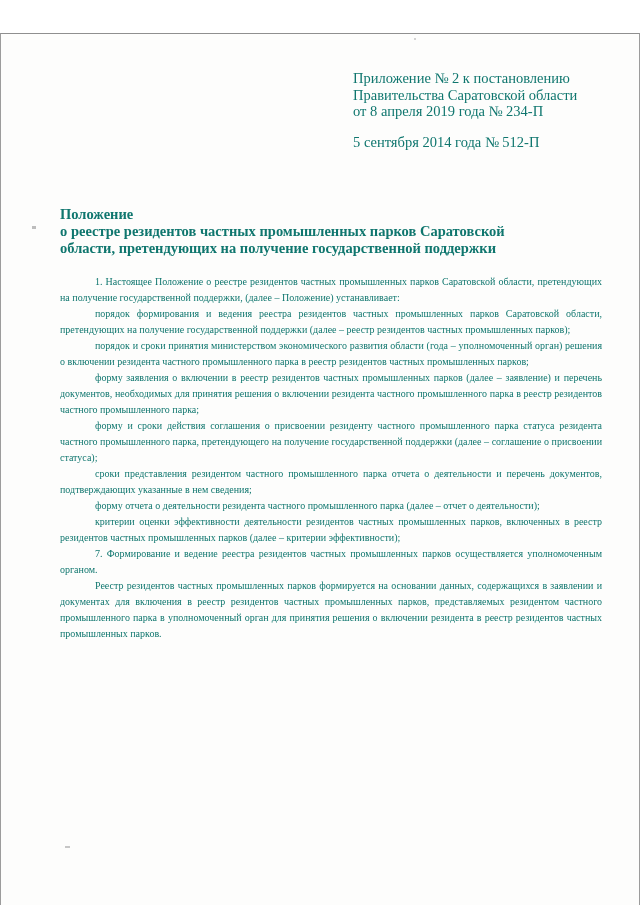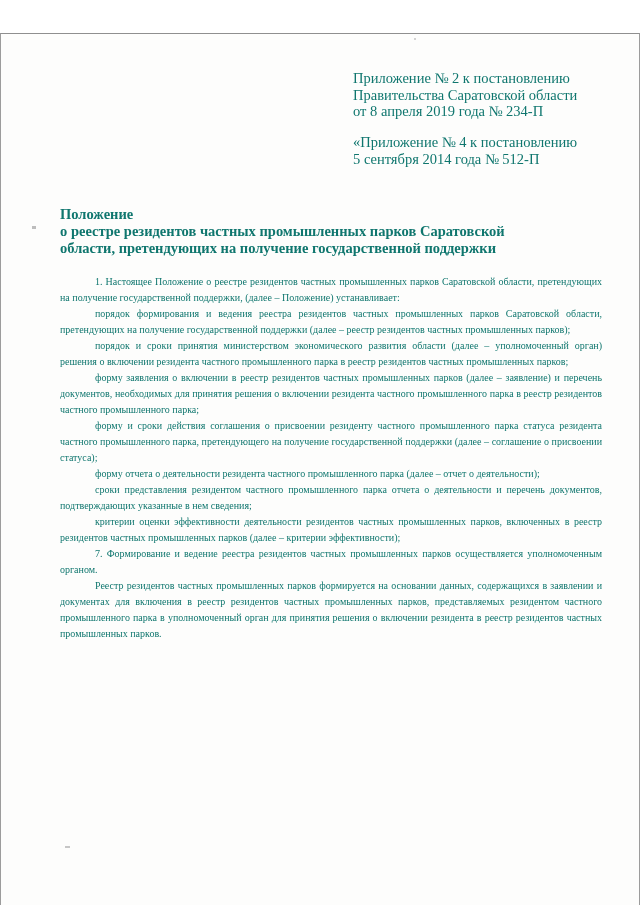--- a/index.html
+++ b/index.html
@@ -71,36 +71,35 @@
   <div class="scan-artifact artifact-2"></div>
   <div class="scan-artifact artifact-3"></div>
 
   <div class="appendix-note appendix-note-1">
     <div>Приложение № 2 к постановлению</div>
     <div>Правительства Саратовской области</div>
     <div>от 8 апреля 2019 года № 234-П</div>
   </div>
 
   <div class="appendix-note appendix-note-2">
-    <div>«Приложение № 4 к постановлению</div>
     <div>5 сентября 2014 года № 512-П</div>
   </div>
 
   <div class="doc-title">
     <div>Положение</div>
     <div>о реестре резидентов частных промышленных парков Саратовской</div>
     <div>области, претендующих на получение государственной поддержки</div>
   </div>
 
   <div class="doc-body">
     <p>1. Настоящее Положение о реестре резидентов частных промышленных парков Саратовской области, претендующих на получение государственной поддержки, (далее – Положение) устанавливает:</p>
     <p>порядок формирования и ведения реестра резидентов частных промышленных парков Саратовской области, претендующих на получение государственной поддержки (далее – реестр резидентов частных промышленных парков);</p>
-    <p>порядок и сроки принятия министерством экономического развития области (далее – уполномоченный орган) решения о включении резидента частного промышленного парка в реестр резидентов частных промышленных парков;</p>
+    <p>порядок и сроки принятия министерством экономического развития области (года – уполномоченный орган) решения о включении резидента частного промышленного парка в реестр резидентов частных промышленных парков;</p>
     <p>форму заявления о включении в реестр резидентов частных промышленных парков (далее – заявление) и перечень документов, необходимых для принятия решения о включении резидента частного промышленного парка в реестр резидентов частного промышленного парка;</p>
     <p>форму и сроки действия соглашения о присвоении резиденту частного промышленного парка статуса резидента частного промышленного парка, претендующего на получение государственной поддержки (далее – соглашение о присвоении статуса);</p>
+    <p>сроки представления резидентом частного промышленного парка отчета о деятельности и перечень документов, подтверждающих указанные в нем сведения;</p>
     <p>форму отчета о деятельности резидента частного промышленного парка (далее – отчет о деятельности);</p>
-    <p>сроки представления резидентом частного промышленного парка отчета о деятельности и перечень документов, подтверждающих указанные в нем сведения;</p>
     <p>критерии оценки эффективности деятельности резидентов частных промышленных парков, включенных в реестр резидентов частных промышленных парков (далее – критерии эффективности);</p>
     <p>7. Формирование и ведение реестра резидентов частных промышленных парков осуществляется уполномоченным органом.</p>
     <p>Реестр резидентов частных промышленных парков формируется на основании данных, содержащихся в заявлении и документах для включения в реестр резидентов частных промышленных парков, представляемых резидентом частного промышленного парка в уполномоченный орган для принятия решения о включении резидента в реестр резидентов частных промышленных парков.</p>
   </div>
 
 </div>
 
 </body></html>

